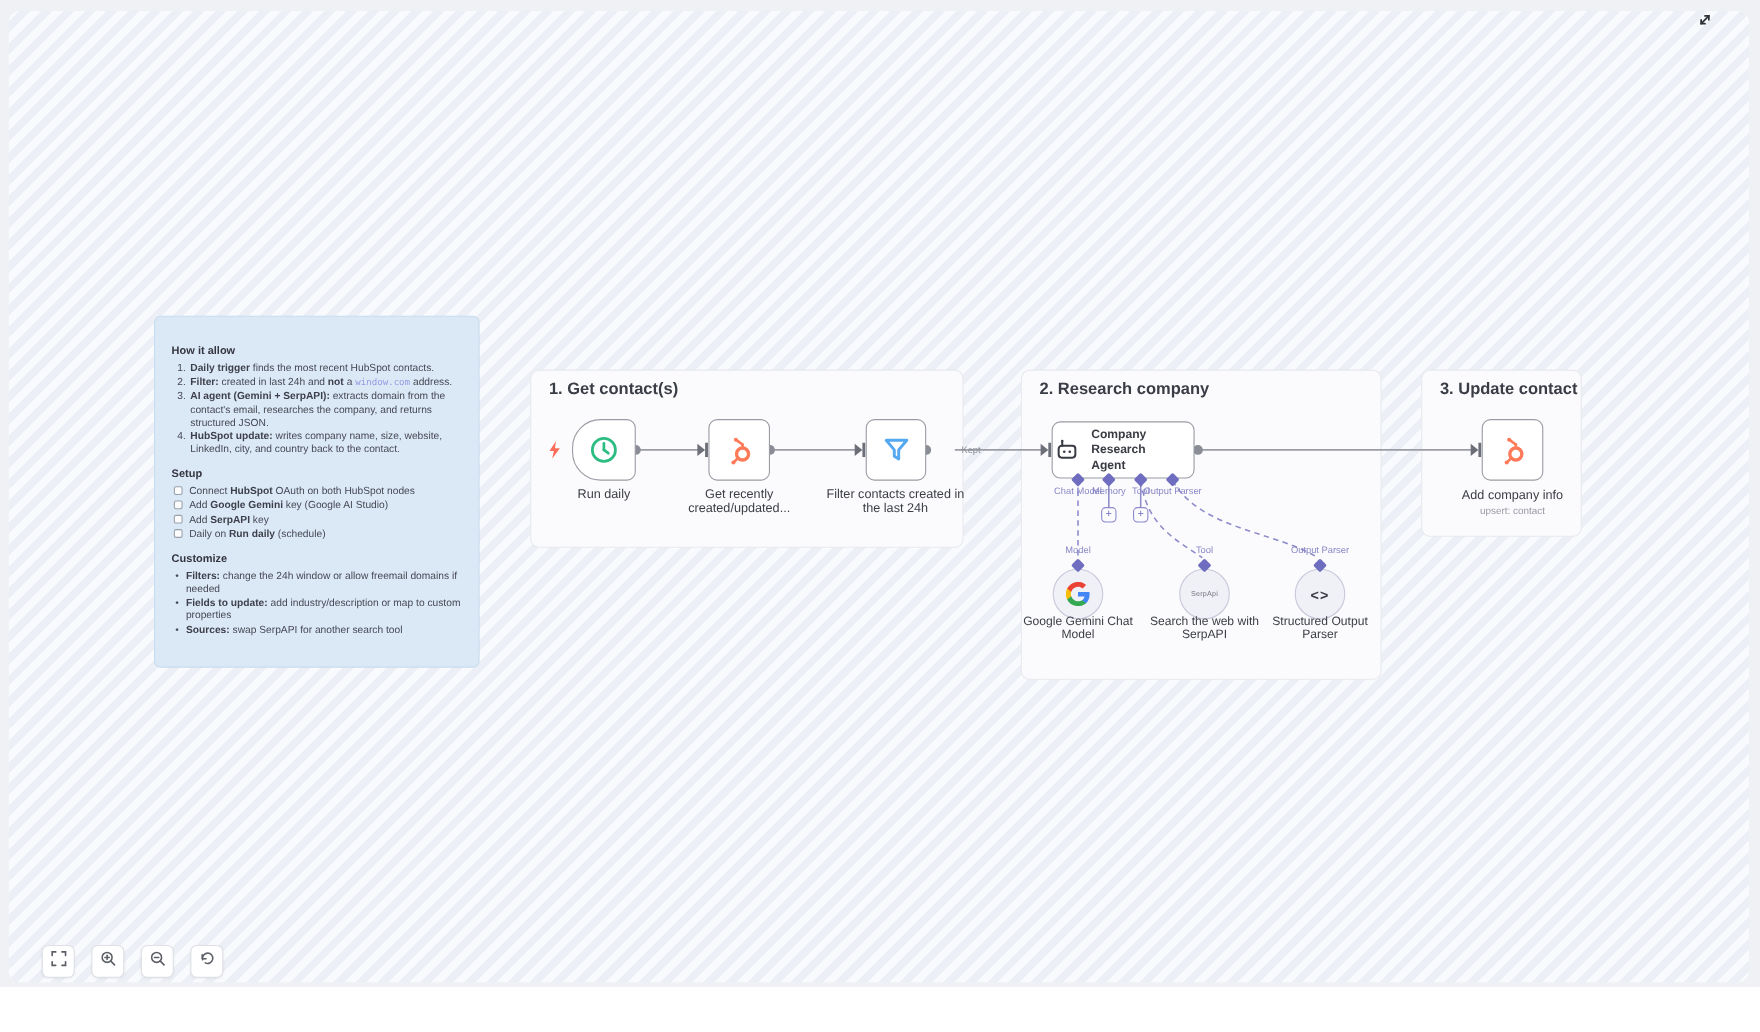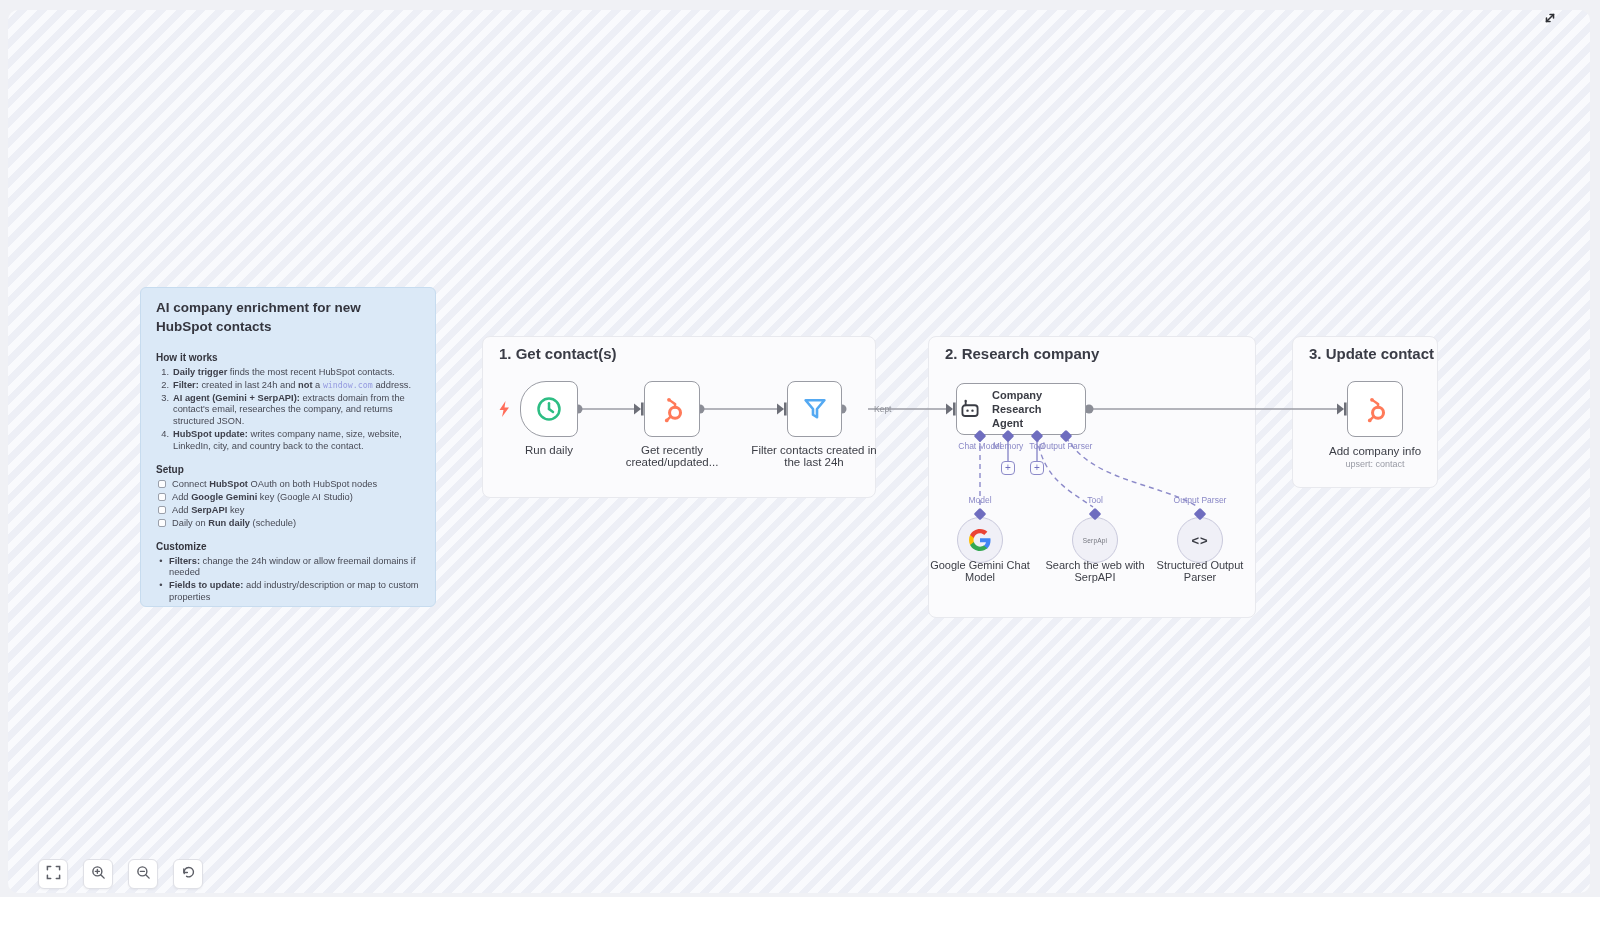--- a/index.html
+++ b/index.html
@@ -71,22 +71,21 @@
   <div class="frame-title">1. Get contact(s)</div>
 </div>
 <div class="frame" style="left:928px; top:336px; width:328px; height:282px;">
   <div class="frame-title">2. Research company</div>
 </div>
 <div class="frame" style="left:1292px; top:336px; width:146px; height:152px;">
   <div class="frame-title">3. Update contact</div>
 </div>
 
 <div class="note">
-  <h1>AI company enrichment for new HubSpot contacts</h1>
-  <h2 class="first">How it works</h2>
+  <h2 class="first">How it allow</h2>
   <div class="li">
       <span class="num">1.</span>
       <span><b>Daily trigger</b><span> finds the most recent HubSpot contacts.</span></span>
     </div>
   <div class="li">
       <span class="num">2.</span>
       <span><b>Filter:</b><span> created in last 24h and </span><b>not</b><span> a </span><span class="code">window.com</span><span> address.</span></span>
     </div>
   <div class="li">
       <span class="num">3.</span>

